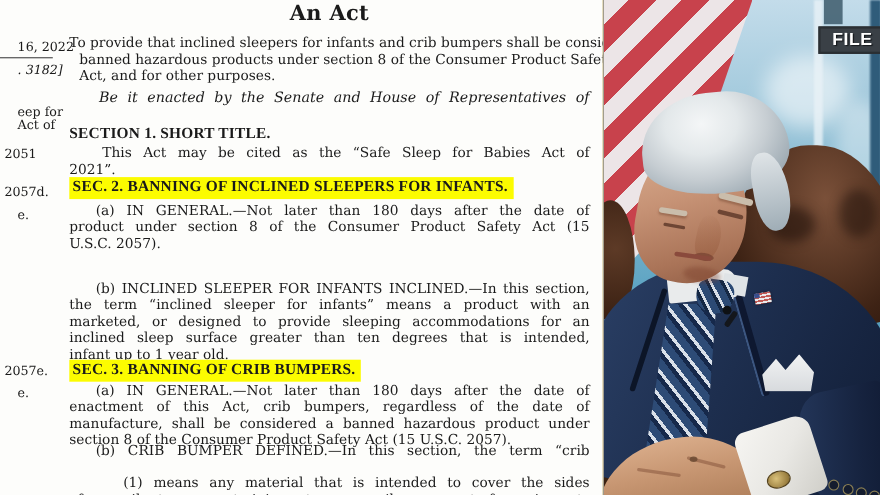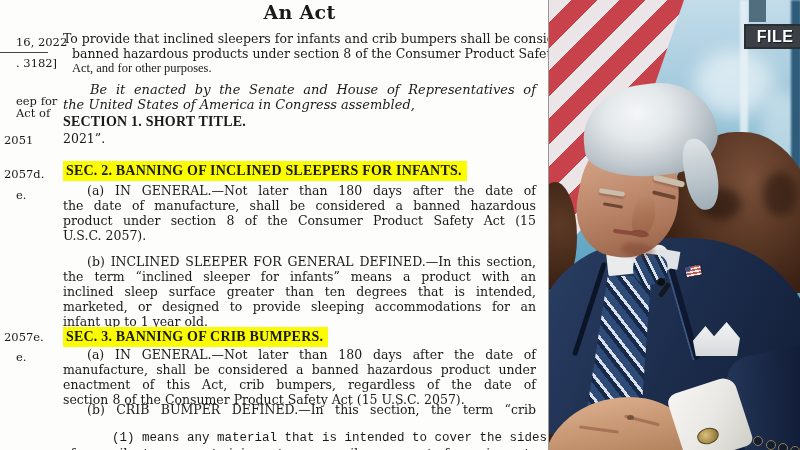--- a/index.html
+++ b/index.html
@@ -5,21 +5,21 @@
   html,body{margin:0;padding:0;background:#222;}
   .stage{position:relative;width:800px;height:450px;background:#eab308;overflow:hidden;
          font-family:"DejaVu Serif",serif;color:#1a1a1a;}
   
   .doc{position:absolute;left:0;top:0;width:548px;height:450px;background:#fdfdfb;overflow:hidden;}
   .act-title{position:absolute;left:63px;top:1px;width:473px;margin:0;text-align:center;
              font-size:19px;font-weight:600;letter-spacing:.3px;}
   .mn{position:absolute;left:16px;font-size:11.5px;white-space:nowrap;}
   .mn-date{top:35px;}
   .mn-rule{position:absolute;left:0;top:52px;width:48px;border-top:1px solid #444;}
-  .mn-bill{top:56px;}
+  .mn-bill{top:56px;font-style:italic;}
   .mn-sn1{top:94px;text-align:right;}
   .mn-sn2{top:106px;}
   .mn-usc1{top:133px;left:4px;}
   .mn-usc2{top:167px;left:4px;}
   .mn-usc2b{top:188px;}
   .mn-usc3{top:330px;left:4px;}
   .mn-usc3b{top:350px;}
   .blk{position:absolute;left:63px;width:473px;}
   .ln{height:15px;line-height:15px;font-size:12.5px;white-space:nowrap;overflow:visible;}
   .ln.just{text-align:justify;text-align-last:justify;}
@@ -138,62 +138,61 @@
     <div class="mn mn-sn2">Act of</div>
     <div class="mn mn-usc1">2051</div>
     <div class="mn mn-usc2">2057d.</div>
     <div class="mn mn-usc2b">e.</div>
     <div class="mn mn-usc3">2057e.</div>
     <div class="mn mn-usc3b">e.</div>
     <div id="doc-body">
         <div class="blk body" style="top: 31px;">
           <div class="ln just">To provide that inclined sleepers for infants and crib bumpers shall be considered</div>
           <div class="ln just" style="padding-left: 9px;">banned hazardous products under section 8 of the Consumer Product Safety</div>
-          <div class="ln" style="padding-left: 9px; font-family: Liberation Serif, serif;">Act, and for other purposes.</div>
+          <div class="ln" style="padding-left: 9px;">Act, and for other purposes.</div>
         </div>
         <div class="blk italic" style="top: 82px;">
           <div class="ln just" style="padding-left: 27px;">Be it enacted by the Senate and House of Representatives of</div>
-          <div class="ln">the United States of America in Congress assembled,</div>
         </div>
         <div class="blk heading" style="top: 112px;">
           <div class="ln">SECTION 1. SHORT TITLE.</div>
         </div>
         <div class="blk body" style="top: 131px;">
+          <div class="ln just" style="padding-left: 30px;">This Act may be cited as the “Safe Sleep for Babies Act of</div>
           <div class="ln">2021”.</div>
         </div>
         <div class="blk heading" style="top: 161px;">
           <div class="ln"><span class="hl">SEC. 2. BANNING OF INCLINED SLEEPERS FOR INFANTS.</span></div>
         </div>
         <div class="blk body" style="top: 183px;">
           <div class="ln just" style="padding-left: 24px;">(a) IN GENERAL.—Not later than 180 days after the date of</div>
-          <div class="ln just">the date of manufacture, shall be considered a banned hazardous</div>
           <div class="ln just">product under section 8 of the Consumer Product Safety Act (15</div>
           <div class="ln">U.S.C. 2057).</div>
         </div>
         <div class="blk body" style="top: 254px;">
-          <div class="ln just" style="padding-left: 24px;">(b) INCLINED SLEEPER FOR GENERAL DEFINED.—In this section,</div>
+          <div class="ln just" style="padding-left: 24px;">(b) INCLINED SLEEPER FOR INFANTS INCLINED.—In this section,</div>
           <div class="ln just">the term “inclined sleeper for infants” means a product with an</div>
+          <div class="ln just">marketed, or designed to provide sleeping accommodations for an</div>
           <div class="ln just">inclined sleep surface greater than ten degrees that is intended,</div>
-          <div class="ln just">marketed, or designed to provide sleeping accommodations for an</div>
           <div class="ln">infant up to 1 year old.</div>
         </div>
         <div class="blk heading" style="top: 327px;">
           <div class="ln"><span class="hl">SEC. 3. BANNING OF CRIB BUMPERS.</span></div>
         </div>
         <div class="blk body" style="top: 347px;">
           <div class="ln just" style="padding-left: 24px;">(a) IN GENERAL.—Not later than 180 days after the date of</div>
+          <div class="ln just">enactment of this Act, crib bumpers, regardless of the date of</div>
           <div class="ln just">manufacture, shall be considered a banned hazardous product under</div>
-          <div class="ln just">enactment of this Act, crib bumpers, regardless of the date of</div>
           <div class="ln">section 8 of the Consumer Product Safety Act (15 U.S.C. 2057).</div>
         </div>
         <div class="blk body" style="top: 402px;">
           <div class="ln just" style="padding-left: 24px;">(b) CRIB BUMPER DEFINED.—In this section, the term “crib</div>
         </div>
         <div class="blk body" style="top: 431px;">
-          <div class="ln just" style="padding-left: 49px; font-family: Liberation Mono, monospace;">(1) means any material that is intended to cover the sides</div>
+          <div class="ln just" style="padding-left: 49px;">(1) means any material that is intended to cover the sides</div>
           <div class="ln just">of a crib to prevent injury to any crib occupant from impacts</div>
         </div>
       </div>
   </div>
 
   <div class="photo">
     <div class="win-blob1"></div>
     <div class="win-blob2"></div>
     <div class="win-strip-right"></div>
     <div class="win-mullion"></div>

